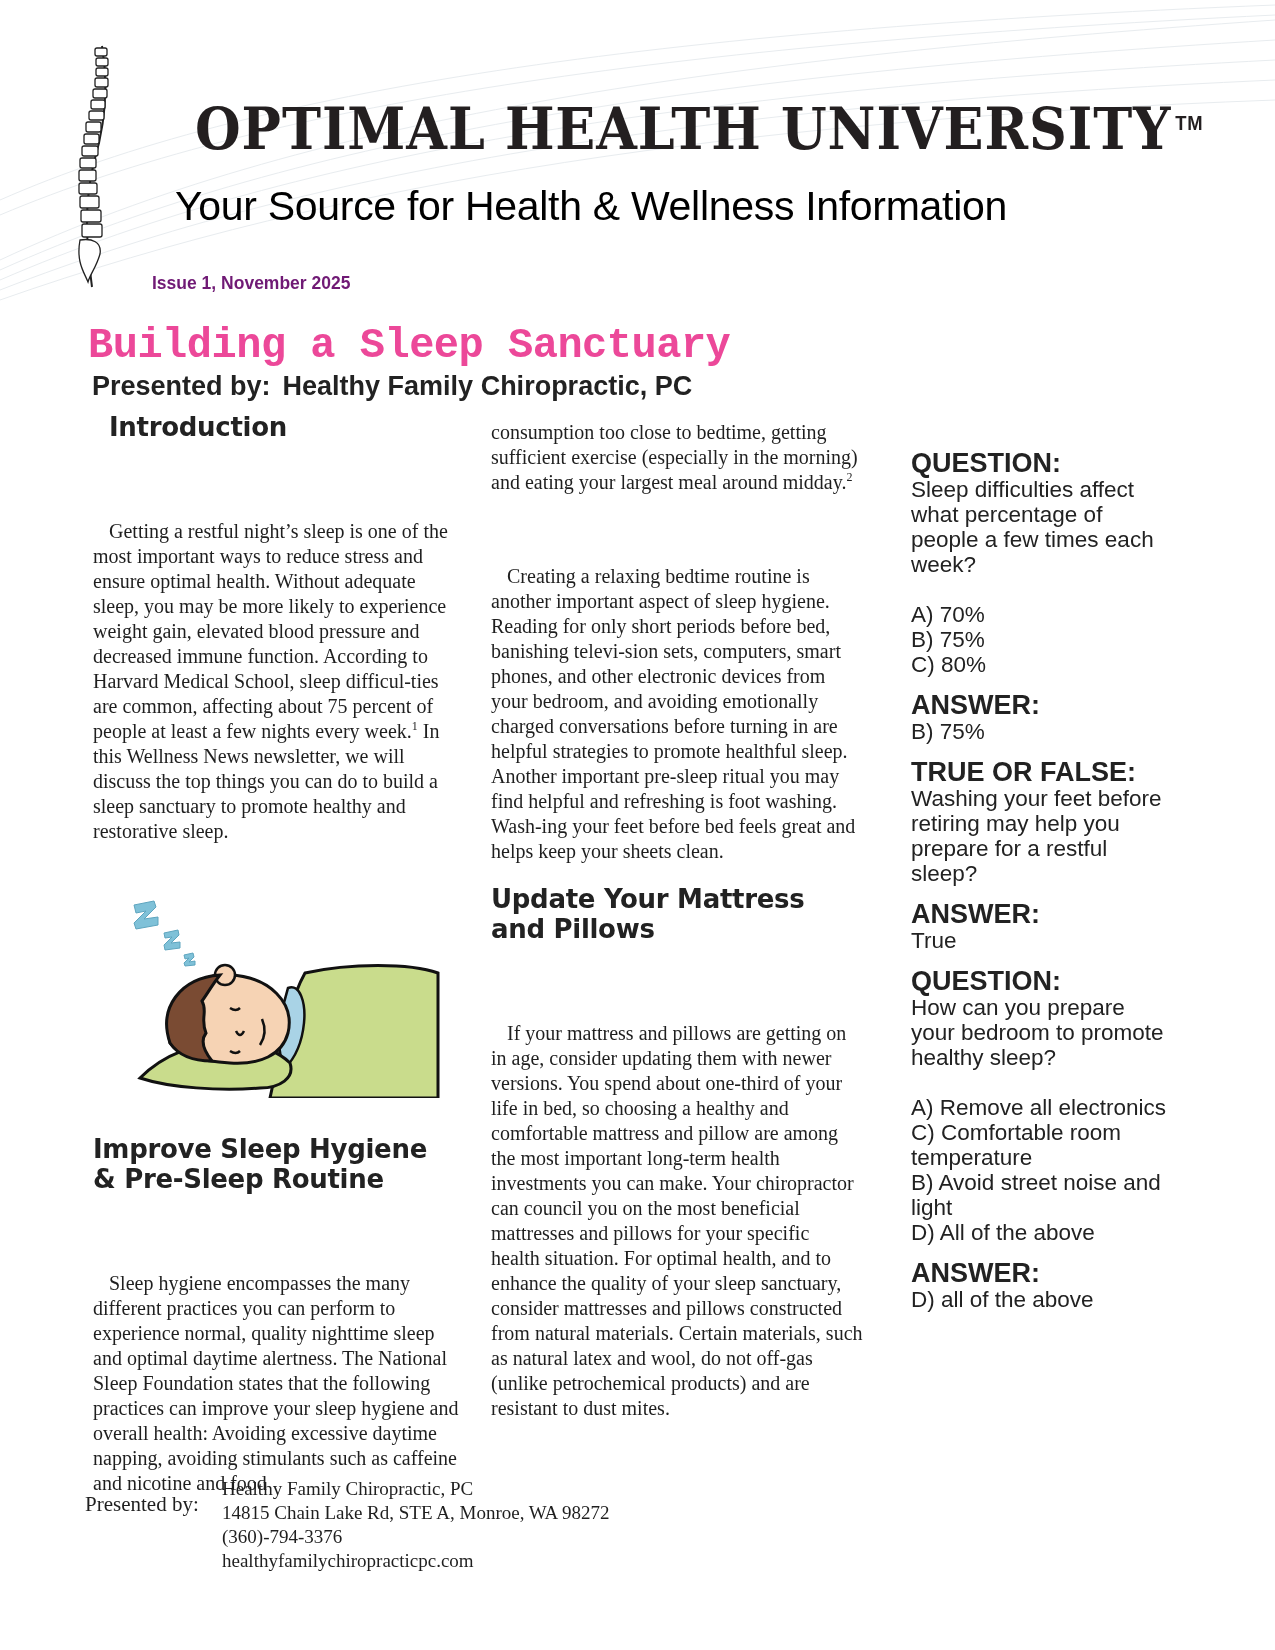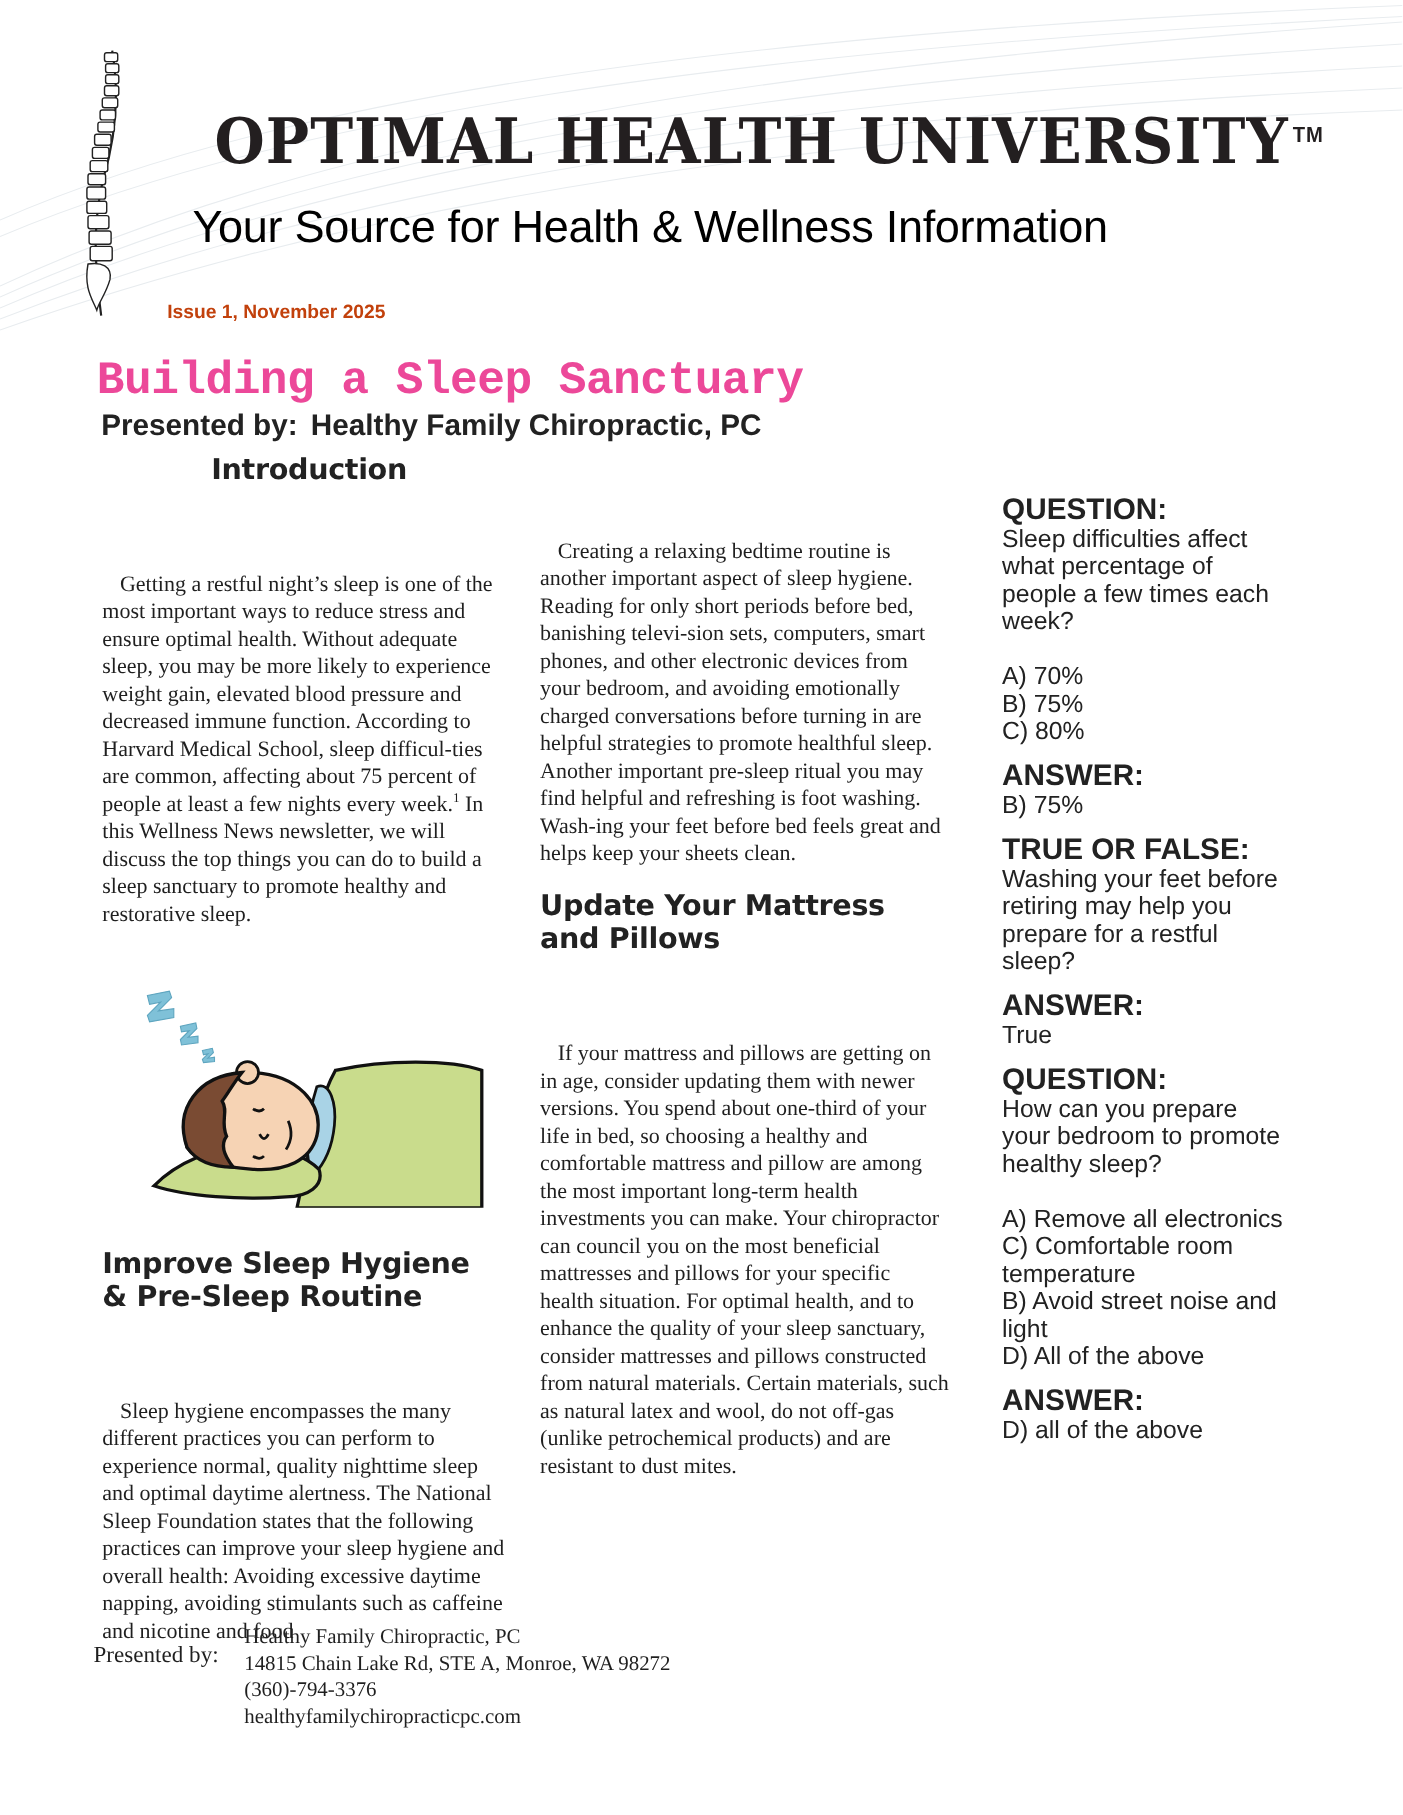--- a/index.html
+++ b/index.html
@@ -3,21 +3,21 @@
 <meta charset="utf-8">
 <style>
   html, body { margin:0; padding:0; background:#ffffff; }
   body { width:1275px; height:1650px; position:relative; overflow:hidden; color:#1f1f1f; }
   .swoosh { position:absolute; left:0; top:0; width:1275px; height:320px; }
   .spine { position:absolute; left:62px; top:42px; width:56px; height:250px; }
   .brand-title { position:absolute; left:195px; top:98px; font-family:"DejaVu Serif", serif; font-weight:bold;
     font-size:57px; letter-spacing:1px; color:#231f20; transform:scaleX(0.92); transform-origin:left top; white-space:nowrap; line-height:62px; }
   .brand-title .tm { font-size:20px; vertical-align:top; position:relative; top:-6px; margin-left:4px; font-family:"Liberation Sans", sans-serif; }
   .tagline { position:absolute; left:175px; top:183px; font-family:"Liberation Sans", sans-serif; font-size:41px; color:#000000; white-space:nowrap; letter-spacing:-0.3px; }
-  .issue { position:absolute; left:152px; top:273px; font-family:"Liberation Sans", sans-serif; font-weight:bold; font-size:17.5px; color:#c2410c; }
+  .issue { position:absolute; left:152px; top:273px; font-family:"Liberation Sans", sans-serif; font-weight:bold; font-size:17.5px; color:#701a75; }
   .article-title { position:absolute; left:88px; top:322px; font-family:Liberation Mono, monospace; font-weight:bold; font-size:42px; color:#ec4899; letter-spacing:-0.5px; white-space:nowrap; }
   .presented-hdr { position:absolute; left:92px; top:371px; font-family:"Liberation Sans", sans-serif; font-weight:bold; font-size:27px; color:#222; white-space:nowrap; }
   .presented-hdr span + span { margin-left:12px; }
   .col { position:absolute; font-family:"Liberation Serif", serif; font-size:20px; line-height:25px; color:#1f1f1f; }
   .col p { margin:0; }
   .col p.indent { text-indent:16px;margin-top:44px; }
   .col-left { left:93px; top:412px; width:372px; }
   .col-mid { left:491px; top:420px; width:372px; }
   .col-right { left:911px; top:450px; width:260px; font-family:"Liberation Sans", sans-serif; font-size:22.5px; line-height:25px; color:#222; }
   .sec-h { font-family:"DejaVu Sans", sans-serif; font-weight:bold; font-size:26px; line-height:30px; color:#222; letter-spacing:-0.3px; margin:0; }
@@ -69,21 +69,21 @@
 <div class="brand-title"><span>OPTIMAL HEALTH UNIVERSITY</span><span class="tm">TM</span></div>
 <div class="tagline">Your Source for Health &amp; Wellness Information</div>
 <div class="issue">Issue 1, November 2025</div>
 
 <div class="article-title">Building a Sleep Sanctuary</div>
 <div class="presented-hdr">
   <span>Presented by:</span><span>Healthy Family Chiropractic, PC</span>
 </div>
 
 <div class="col col-left">
-  <h2 class="sec-h" style="margin-left:4px;text-align:center;">Introduction</h2>
+  <h2 class="sec-h" style="margin-left:16px;">Introduction</h2>
   <div style="height:33px"></div>
   <p class="indent"><span>Getting a restful night’s sleep is one of the most important ways to reduce stress and ensure optimal health. Without adequate sleep, you may be more likely to experience weight gain, elevated blood pressure and decreased immune function.  According to Harvard Medical School, sleep difficul-ties are common, affecting about 75 percent of people at least a few nights every week.</span><span class="sup">1</span><span>  In this Wellness News newsletter, we will discuss the top things you can do to build a sleep sanctuary to promote healthy and restorative sleep.</span></p>
   <div style="height:290px"></div>
   <h2 class="sec-h"><span>Improve Sleep Hygiene</span><br><span>&amp; Pre-Sleep Routine</span></h2>
   <div style="height:33px"></div>
   <p class="indent">Sleep hygiene encompasses the many different practices you can perform to experience normal, quality nighttime sleep and optimal daytime alertness. The National Sleep Foundation states that the following practices can improve your sleep hygiene and overall health:  Avoiding excessive daytime napping, avoiding stimulants such as caffeine and nicotine and food</p>
 </div>
 
 <svg class="illus" viewBox="0 0 320 205">
 
@@ -105,20 +105,21 @@
 
   <path d="M50 150 C38 115 60 85 100 82 C92 92 88 100 82 108 C88 118 80 126 86 140 C80 148 84 158 92 168 C72 168 58 162 50 150 Z" fill="#7a4b33" stroke="#111" stroke-width="3"></path>
 
   <path d="M110 115 q6 4 10 0" fill="none" stroke="#111" stroke-width="2.5"></path>
   <path d="M116 138 q4 8 8 0" fill="none" stroke="#111" stroke-width="2.5"></path>
   <path d="M110 158 q6 4 10 0" fill="none" stroke="#111" stroke-width="2.5"></path>
   <path d="M142 126 q6 14 -2 26" fill="none" stroke="#111" stroke-width="2.5"></path>
 </svg>
 
 <div class="col col-mid">
+  <p><span>consumption too close to bedtime, getting sufficient exercise (especially in the morning) and eating your largest meal around midday.</span><span class="sup">2</span></p>
   <div class="gap"></div>
   <p class="indent">Creating a relaxing bedtime routine is another important aspect of sleep hygiene.  Reading for only short periods before bed, banishing televi-sion sets, computers, smart phones, and other electronic devices from your bedroom, and avoiding emotionally charged conversations before turning in are helpful strategies to promote healthful sleep.  Another important pre-sleep ritual you may find helpful and refreshing is foot washing.  Wash-ing your feet before bed feels great and helps keep your sheets clean.</p>
   <div style="height:20px"></div>
   <h2 class="sec-h"><span>Update Your Mattress</span><br><span>and Pillows</span></h2>
   <div style="height:33px"></div>
   <p class="indent">If your mattress and pillows are getting on in age, consider updating them with newer versions.  You spend about one-third of your life in bed, so choosing a healthy and comfortable mattress and pillow are among the most important long-term health investments you can make.  Your chiropractor can council you on the most beneficial mattresses and pillows for your specific health situation. For optimal health, and to enhance the quality of your sleep sanctuary, consider mattresses and pillows constructed from natural materials. Certain materials, such as natural latex and wool, do not off-gas (unlike petrochemical products) and are resistant to dust mites.</p>
 </div>
 
 <div class="col col-right">
   <div>

